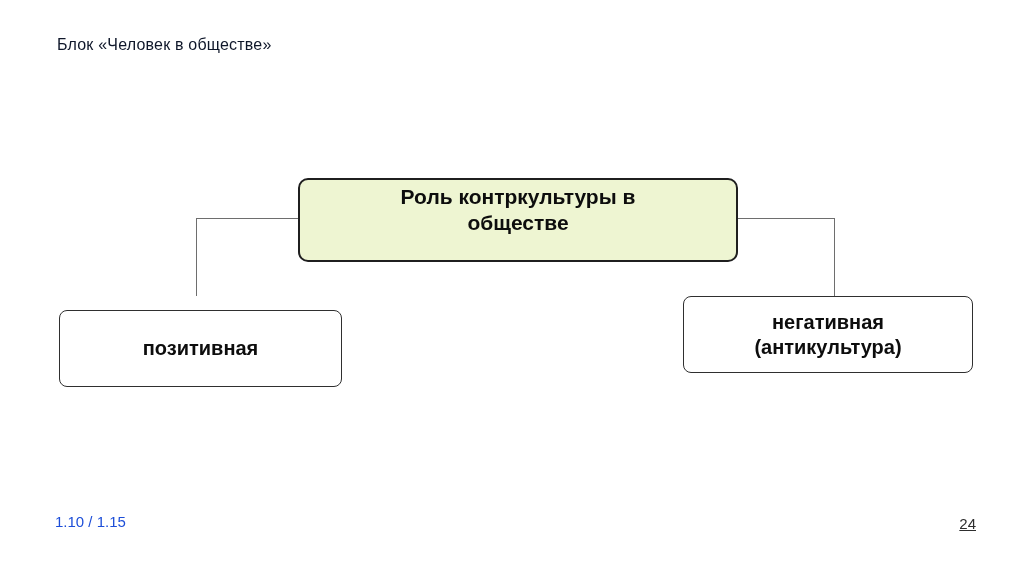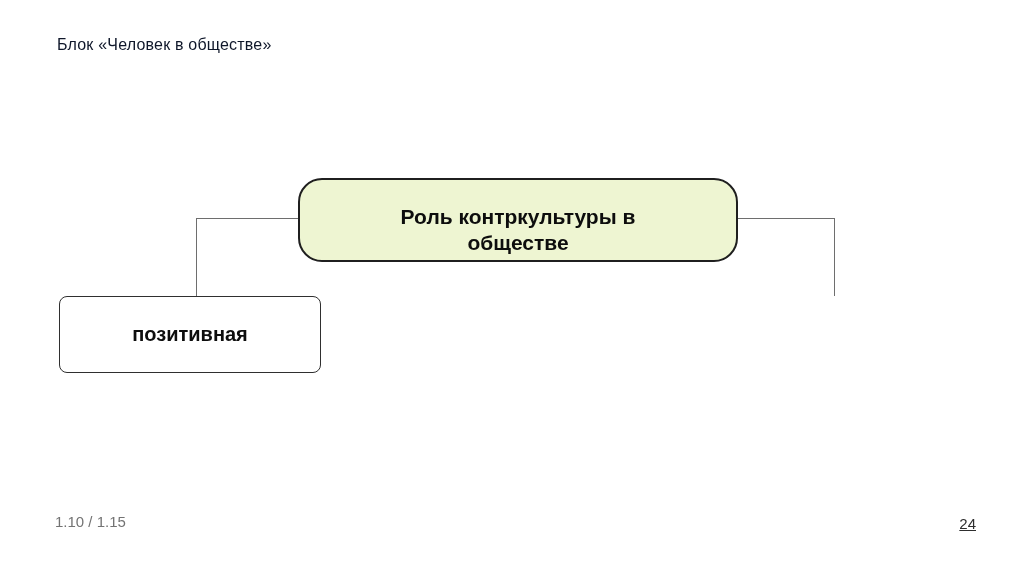--- a/index.html
+++ b/index.html
@@ -29,23 +29,23 @@
   
   .node-root {
     position: absolute;
     left: 298px;
     top: 178px;
     width: 440px;
     height: 84px;
     box-sizing: border-box;
     background: #eef5d2;
     border: 2px solid #1f1f1f;
-    border-radius: 24px;
+    border-radius: 10px;
     display: flex;
-    align-items: flex-end;
+    align-items: flex-start;
     justify-content: center;
     text-align: center;
     padding: 4px 52px;
   }
   .node-root .label {
     font-size: 21px;
     font-weight: bold;
     line-height: 1.25;
     color: #0d0d0d;
   }
@@ -64,40 +64,40 @@
     justify-content: center;
     text-align: center;
     padding: 4px 28px;
   }
   .node-child .label {
     font-size: 20px;
     font-weight: bold;
     line-height: 1.25;
     color: #0d0d0d;
   }
-  .node-left  { left: 59px;  width: 262px; }
+  .node-left  { left: 59px;  width: 283px; margin-top: 14px; }
   .node-right { left: 683px; width: 290px; }
 
   
   .connector {
     position: absolute;
     background: #6e6e6e;
   }
   .conn-left-h  { left: 196px; top: 218px; width: 102px; height: 1px; }
   .conn-left-v  { left: 196px; top: 218px; width: 1px;  height: 78px; }
   .conn-right-h { left: 738px; top: 218px; width: 96px;  height: 1px; }
   .conn-right-v { left: 834px; top: 218px; width: 1px;  height: 78px; }
 
   
   .footer-left {
     position: absolute;
     left: 55px;
     top: 513px;
     font-size: 15px;
-    color: #737373;
+    color: #1d4ed8;
   }
   .page-number {
     position: absolute;
     right: 48px;
     top: 515px;
     font-size: 15px;
     color: #2e2e2e;
     text-decoration: underline;
   }
 </style>
@@ -114,18 +114,21 @@
   <div class="connector conn-right-v"></div>
 
   <div class="node-root">
     <span class="label">Роль контркультуры в обществе</span>
   </div>
 
   <div class="node-child node-left">
     <span class="label">позитивная</span>
   </div>
 
+  <div class="node-child node-right">
+    <span class="label">негативная (антикультура)</span>
+  </div>
 
   <div class="footer-left">1.10 / 1.15</div>
 
   <div class="page-number">24</div>
 
 </div>
 
 </body></html>

